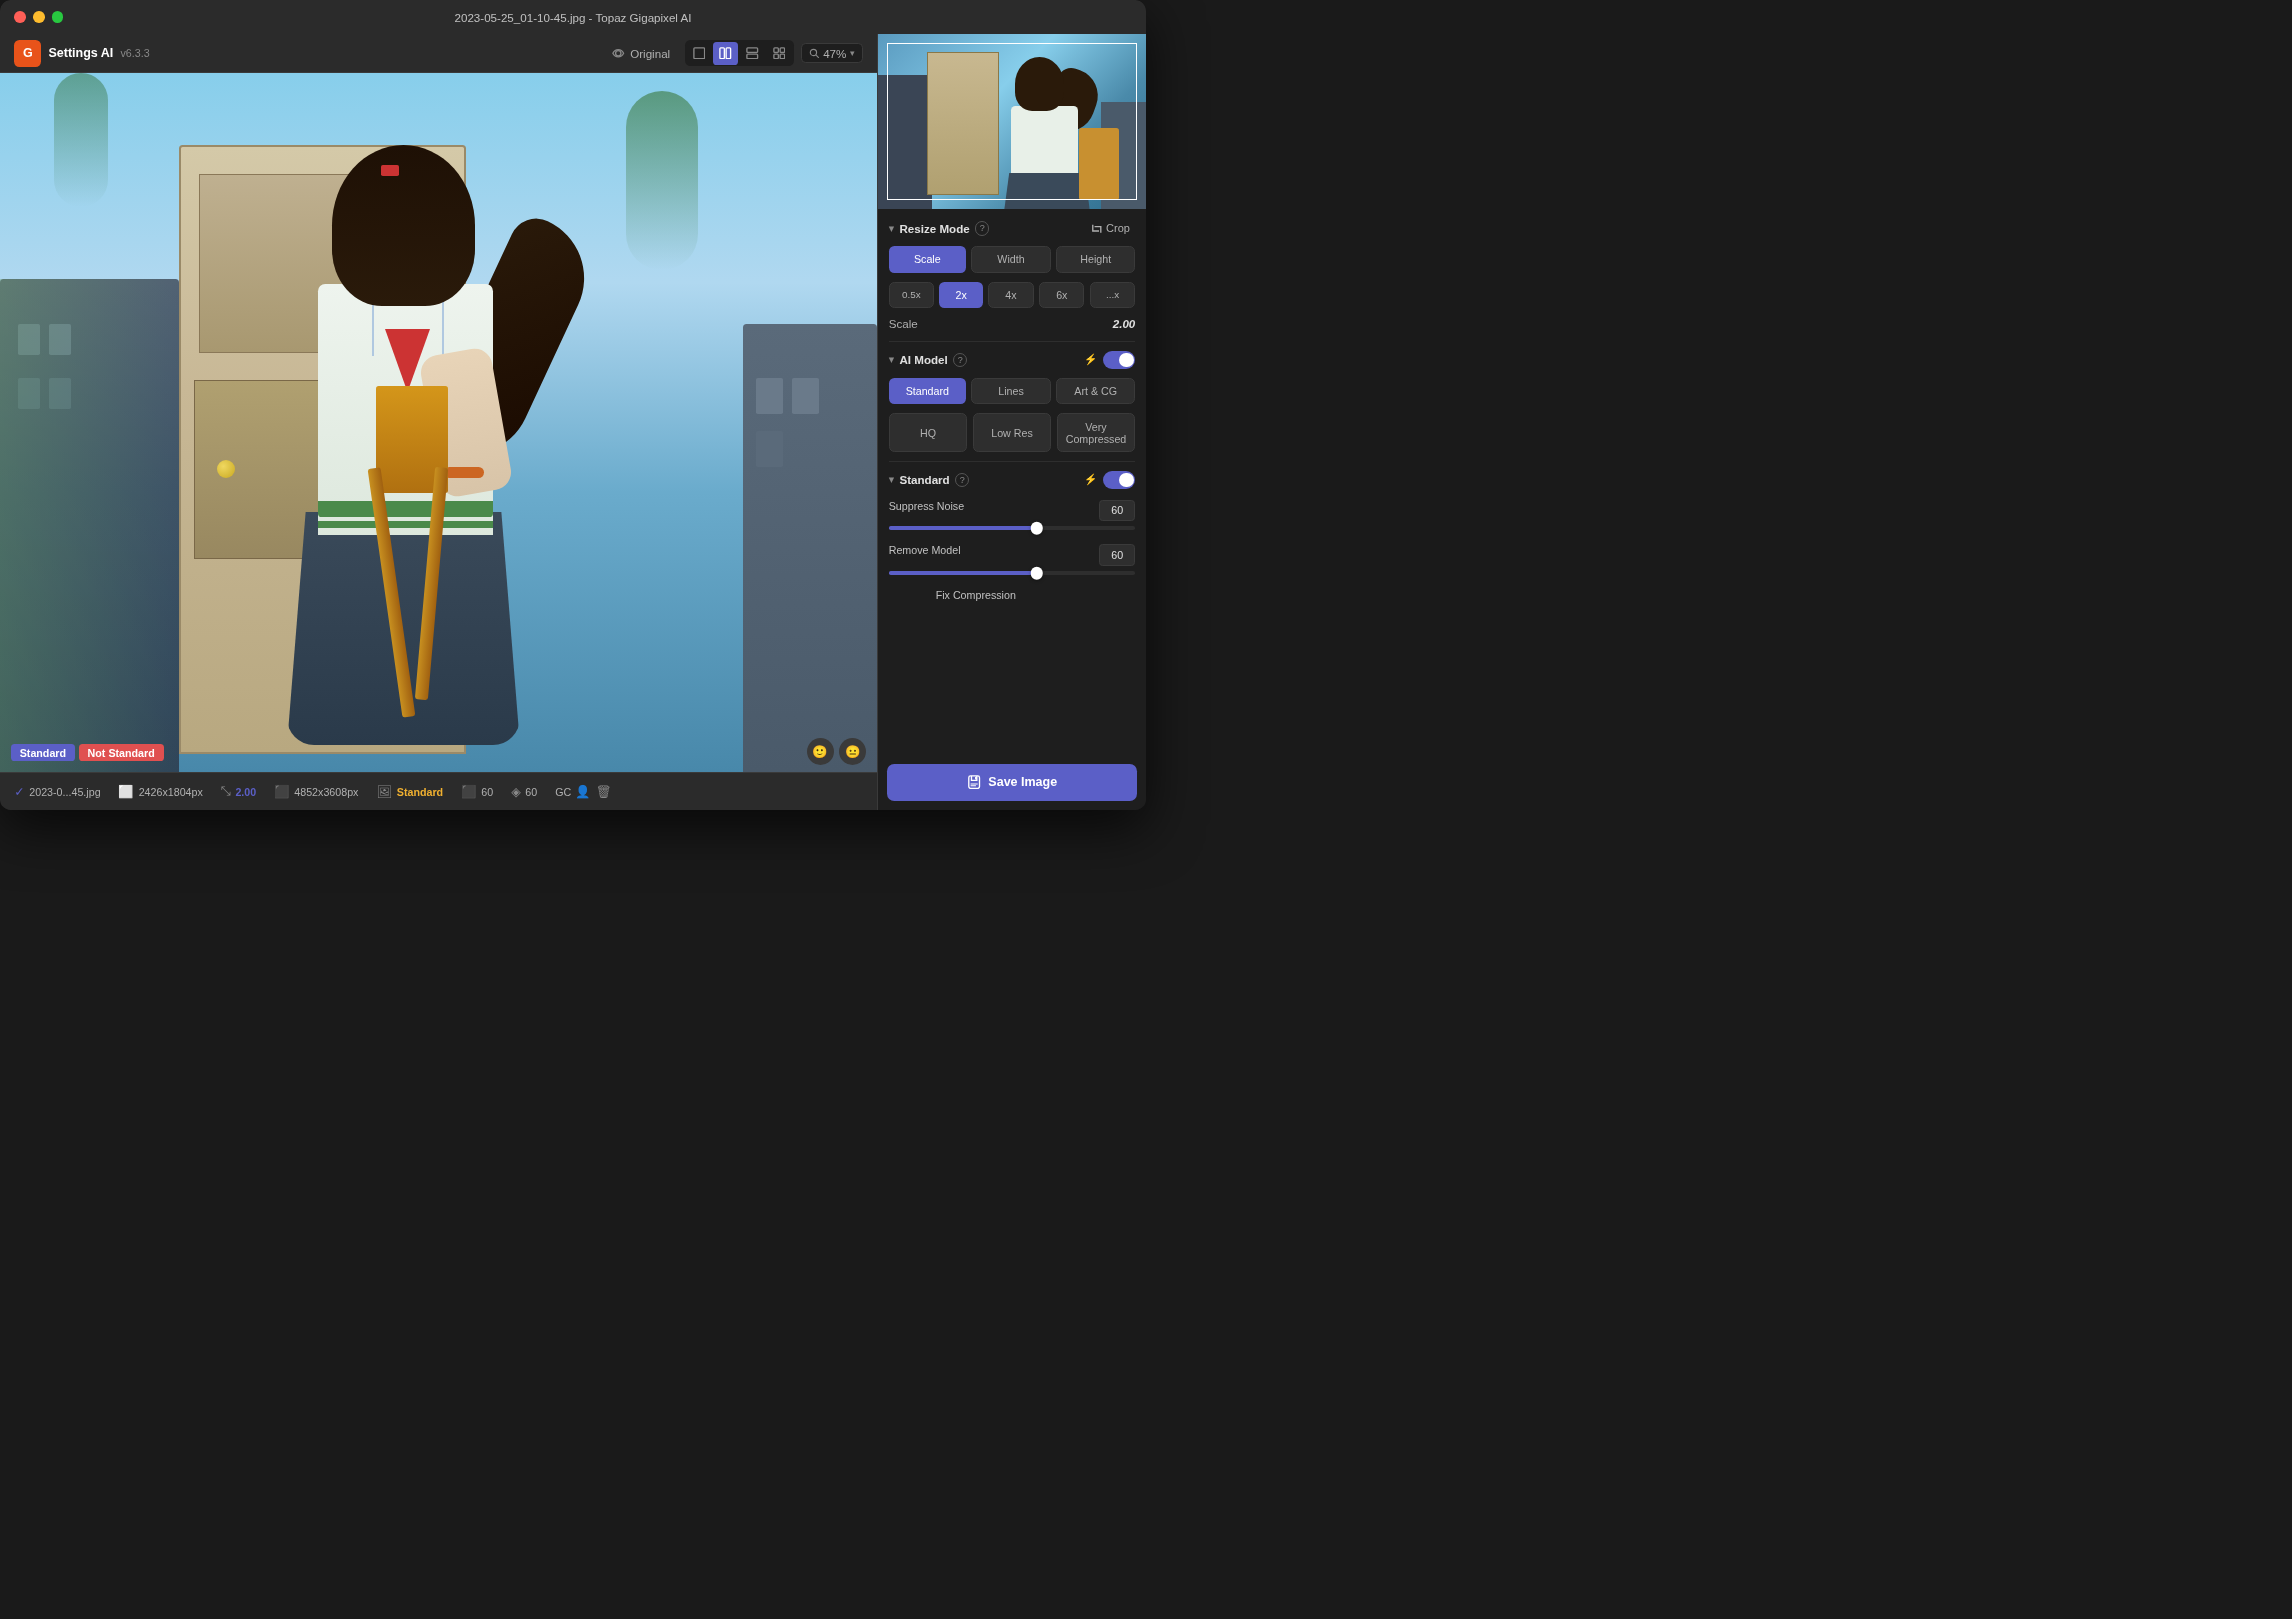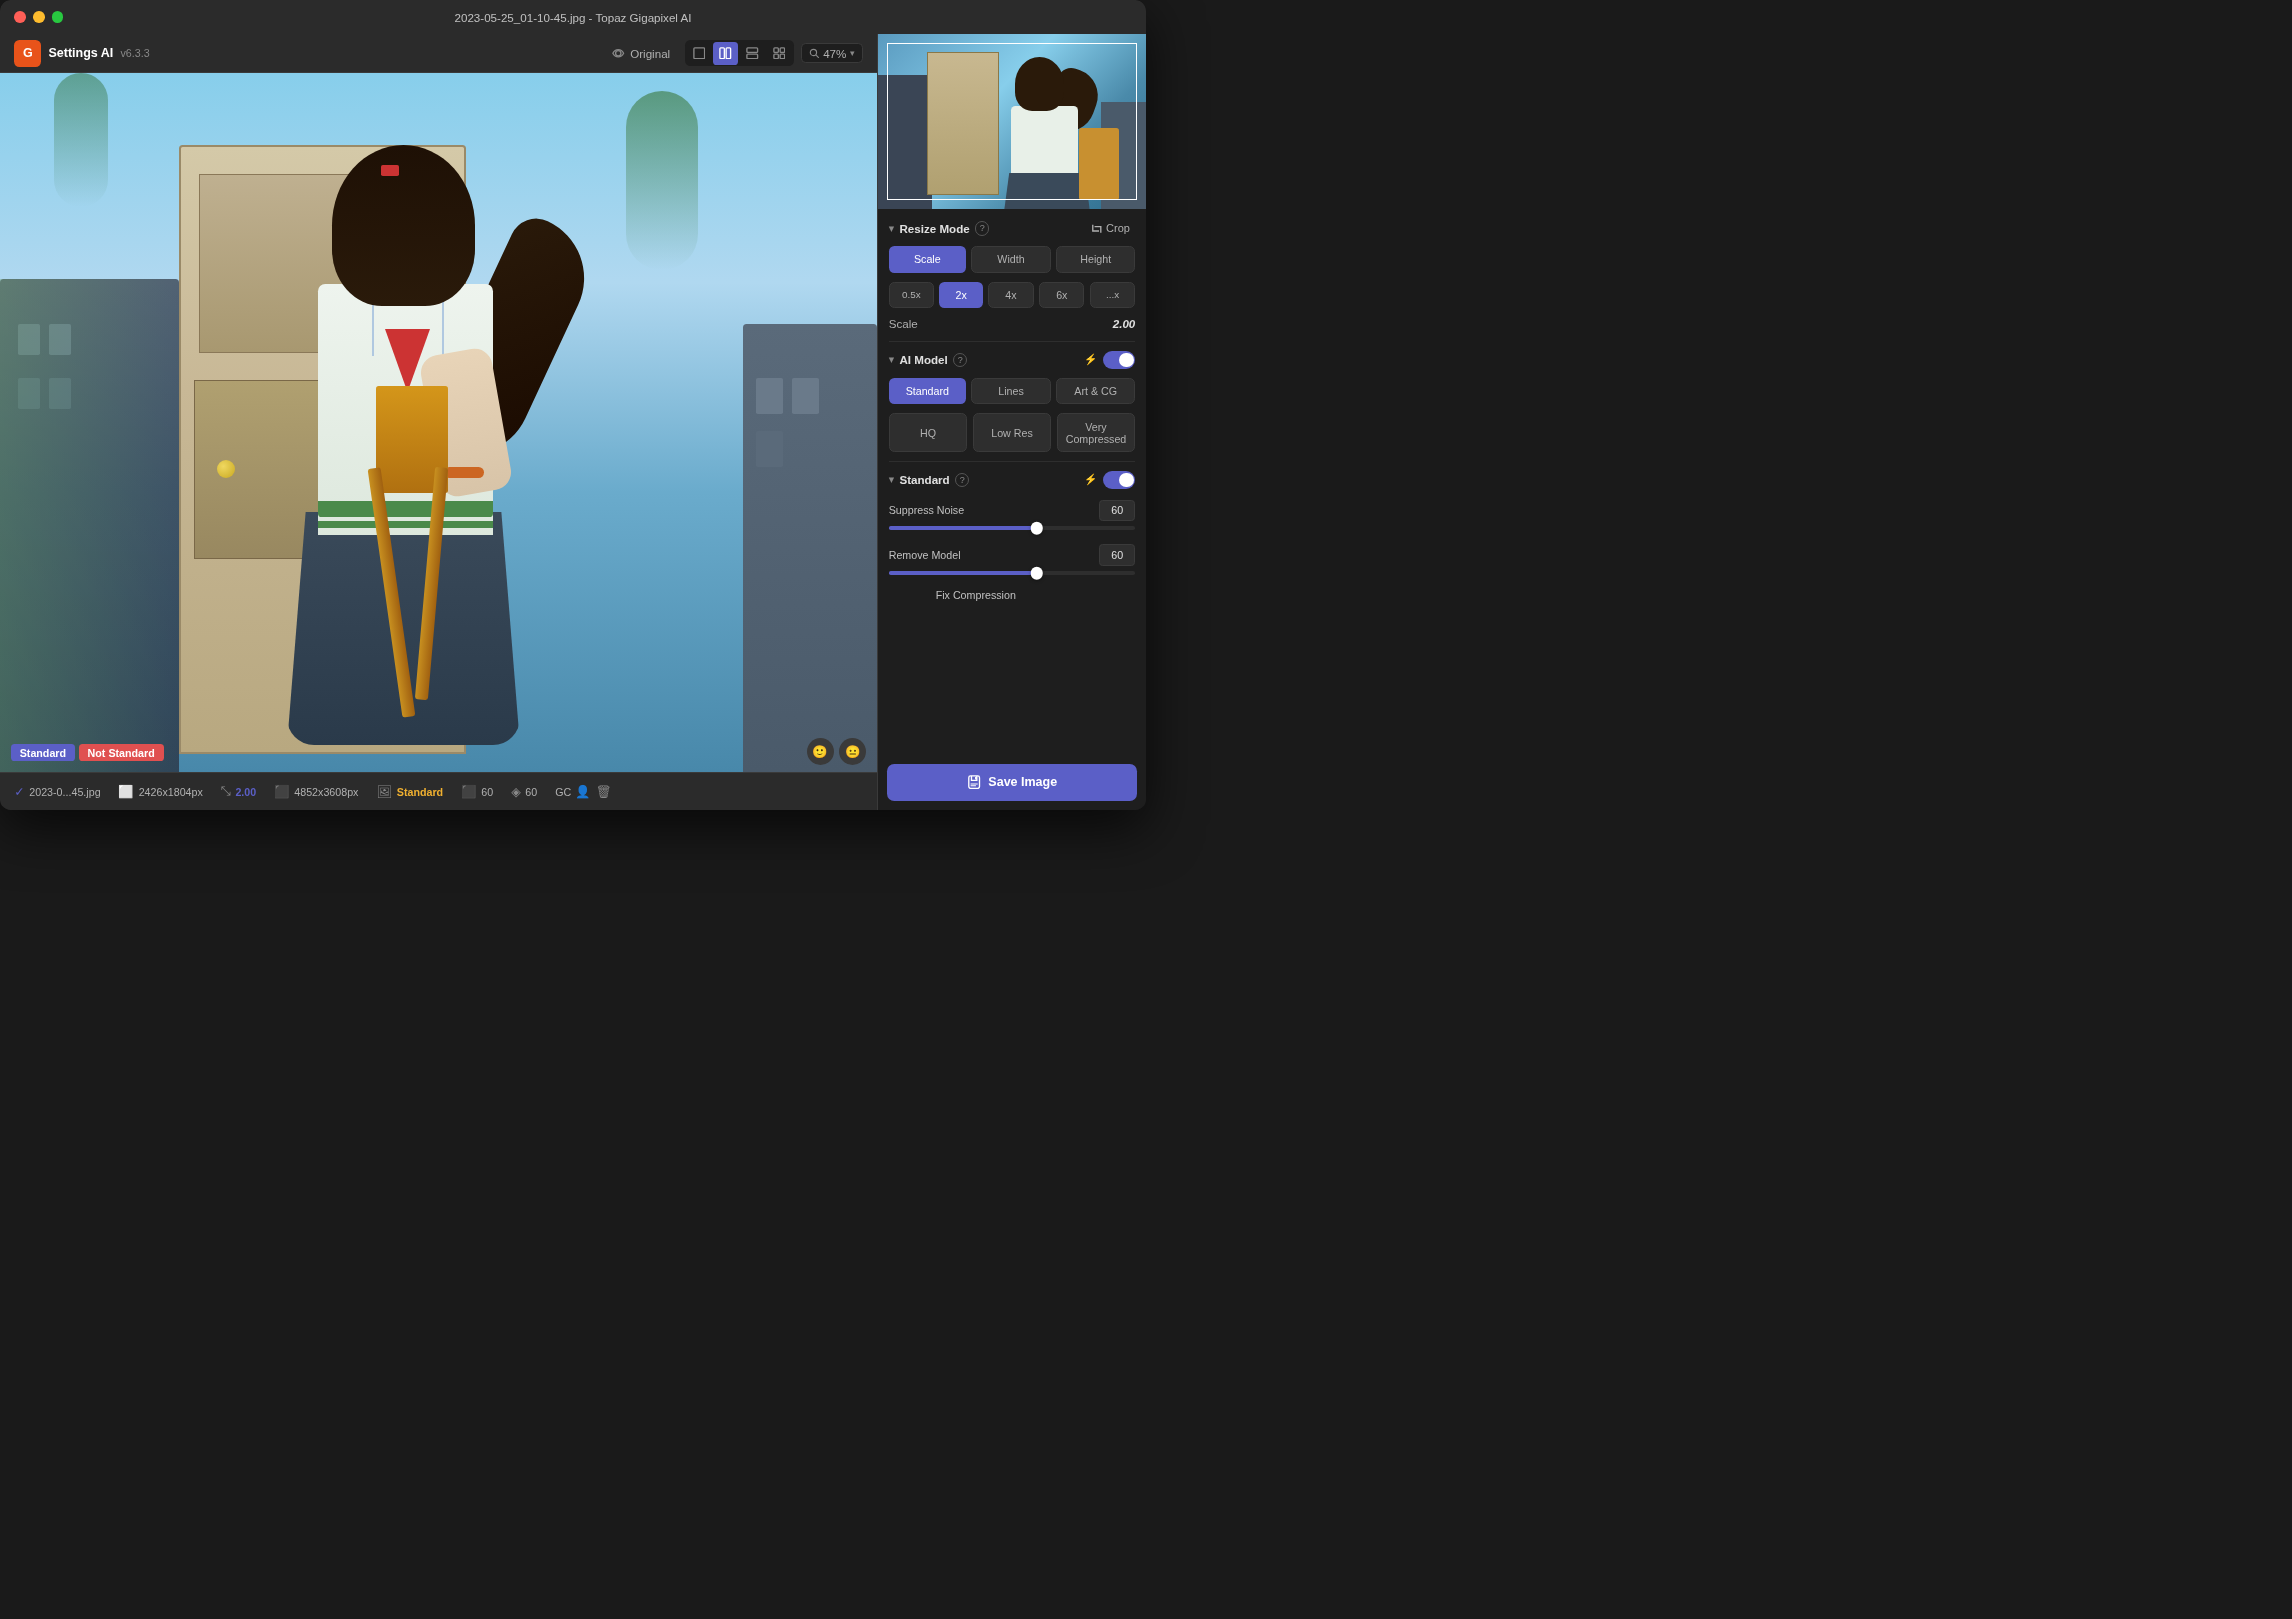--- a/index.html
+++ b/index.html
@@ -496,21 +496,21 @@
       border-radius: 50%;
       top: 1.8px;
       right: 1.8px;
     }
 
     .slider-row {
       margin-bottom: 14.3px;
     }
     .slider-header {
       display: flex;
-      align-items: center;
+      align-items: flex-start;
       justify-content: space-between;
       margin-bottom: 5.4px;
     }
     .slider-label {
       color: #c0c0c0;
       font-size: 10.7px;
     }
     .slider-value {
       background: #2e2e2e;
       border: 0.9px solid #3a3a3a;

